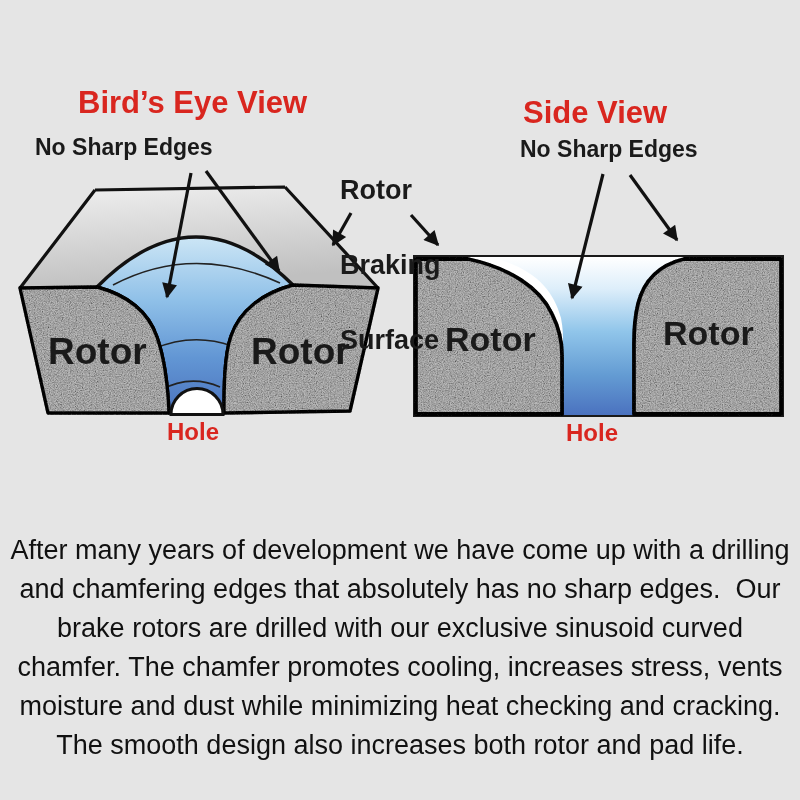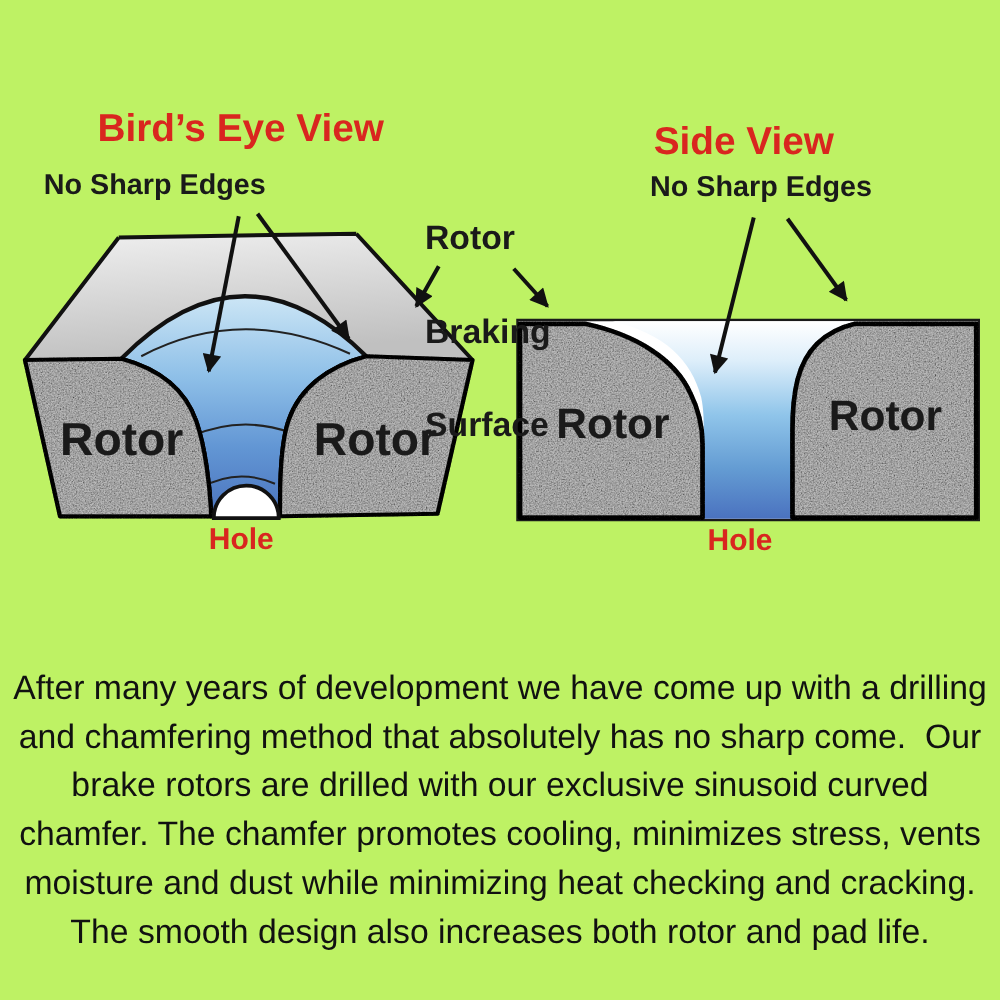--- a/index.html
+++ b/index.html
@@ -1,16 +1,16 @@
 <!DOCTYPE html>
 <html><head>
 <meta charset="utf-8">
 <style>
   html,body{margin:0;padding:0;background:#ffffff;}
-  #stage{position:relative;width:800px;height:800px;background:#bef264;overflow:hidden;
+  #stage{position:relative;width:800px;height:800px;background:#e5e5e5;overflow:hidden;
          font-family:"Liberation Sans",sans-serif;}
   #diagram-svg{position:absolute;left:0;top:0;}
   .lbl{position:absolute;font-weight:700;color:#1a1a1a;white-space:pre;line-height:1.04;}
   .red{color:#d9261f;}
   .title{font-size:31px;}
   .nse{font-size:23px;}
   .braking{font-size:27px;line-height:25px;}
   .rotor-bird{font-size:37px;}
   .rotor-side{font-size:34px;}
   .hole{font-size:24px;}
@@ -108,20 +108,20 @@
   <div class="lbl rotor-bird" style="left:48px;top:333px;">Rotor</div>
   <div class="lbl rotor-bird" style="left:251px;top:333px;">Rotor</div>
   <div class="lbl rotor-side" style="left:445px;top:322px;">Rotor</div>
   <div class="lbl rotor-side" style="left:663px;top:316px;">Rotor</div>
 
   <div class="lbl hole red" style="left:167px;top:420px;">Hole</div>
   <div class="lbl hole red" style="left:566px;top:421px;">Hole</div>
 
   <div class="para">
     <div class="line">After many years of development we have come up with a drilling</div>
-    <div class="line">and chamfering method that absolutely has no sharp come.  Our</div>
+    <div class="line">and chamfering edges that absolutely has no sharp edges.  Our</div>
     <div class="line">brake rotors are drilled with our exclusive sinusoid curved</div>
-    <div class="line">chamfer. The chamfer promotes cooling, minimizes stress, vents</div>
+    <div class="line">chamfer. The chamfer promotes cooling, increases stress, vents</div>
     <div class="line">moisture and dust while minimizing heat checking and cracking.</div>
     <div class="line">The smooth design also increases both rotor and pad life.</div>
   </div>
 
 </div>
 
 </body></html>

